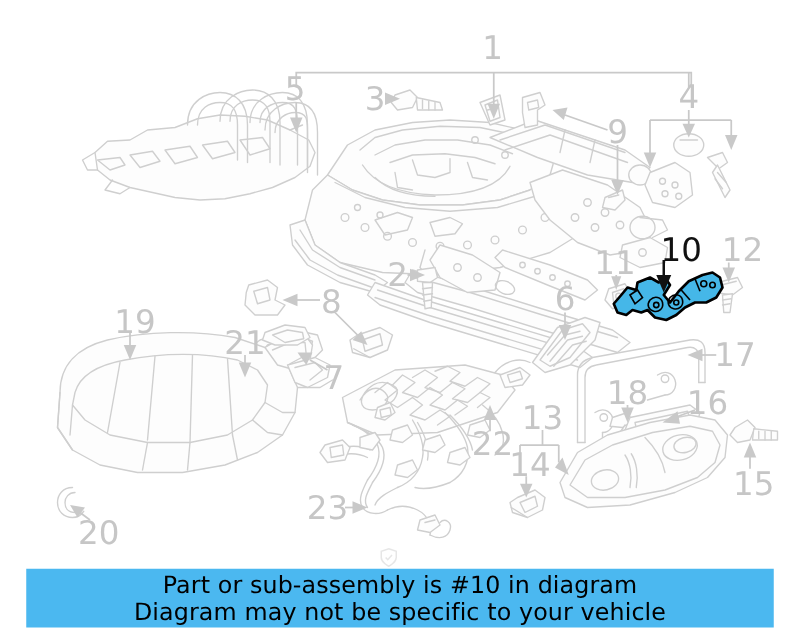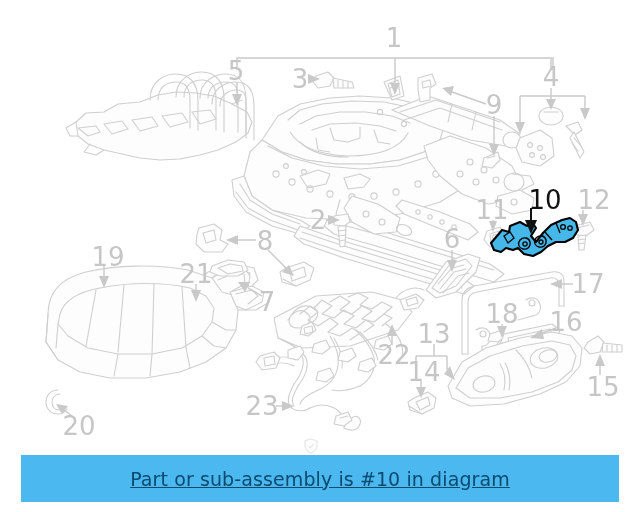--- a/index.html
+++ b/index.html
@@ -1,21 +1,21 @@
 <!DOCTYPE html>
 <html><head>
 <meta charset="utf-8">
 <style>
   html,body{margin:0;padding:0;background:#ffffff;}
   body{width:640px;height:512px;overflow:hidden;font-family:"DejaVu Sans","Liberation Sans",sans-serif;}
   #root{position:relative;width:640px;height:512px;background:#fff;}
   #diagram{position:absolute;left:0;top:0;width:640px;height:450px;}
   .banner{position:absolute;left:21px;top:455px;width:598px;height:47px;background:#4bb8f0;
           display:flex;flex-direction:column;align-items:center;justify-content:center;}
-  .banner-line{color:#0c4a6e;font-size:19px;line-height:22px;letter-spacing:.1px;white-space:nowrap;text-decoration:underline;}
+  .banner-line{color:#000000;font-size:19px;line-height:22px;letter-spacing:.1px;white-space:nowrap;}
   .fav{position:absolute;left:303px;top:438px;width:16px;height:16px;opacity:.18;}
   svg{display:block;}
   text{font-family:"DejaVu Sans","Liberation Sans",sans-serif;}
 </style>
 </head>
 <body>
 
 <div id="root">
 
   <svg id="diagram" viewBox="0 0 640 450">
@@ -512,15 +512,16 @@
     </g>
   </svg>
 
   <svg class="fav" viewBox="0 0 16 16">
     <path d="M8 1 L14 3 L14 8 C14 12 8 15 8 15 C8 15 2 12 2 8 L2 3 Z" fill="none" stroke="#7a7a7a" stroke-width="1.2"></path>
     <path d="M5.5 8 L7.2 9.8 L10.6 6" fill="none" stroke="#7a7a7a" stroke-width="1.2"></path>
   </svg>
 
   <div class="banner">
     <div class="banner-line">Part or sub-assembly is #10 in diagram</div>
+    <div class="banner-line">Diagram may not be specific to your vehicle</div>
   </div>
 
 </div>
 
 </body></html>

